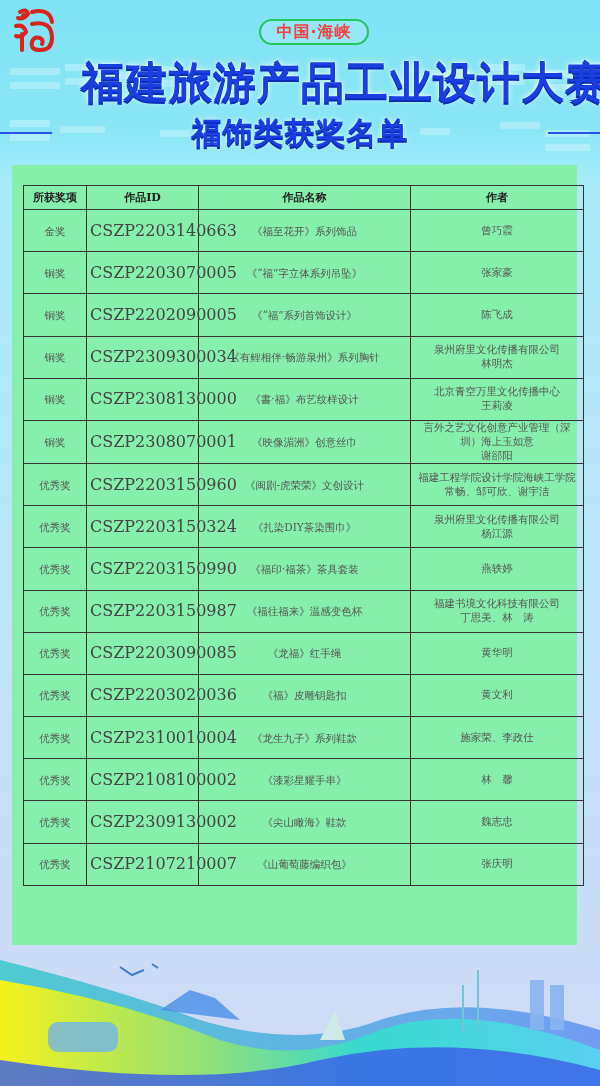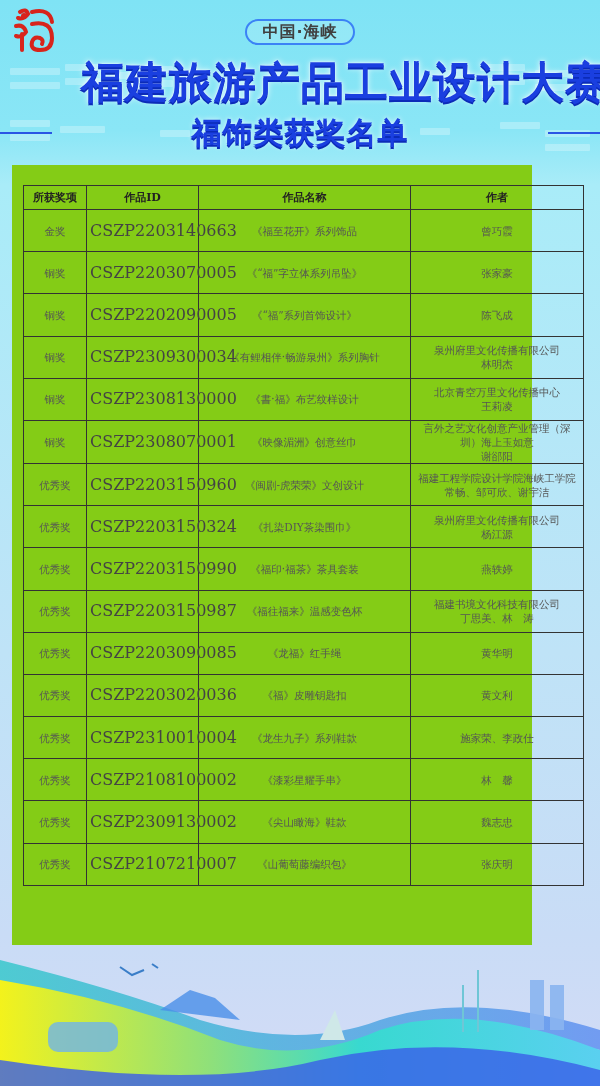--- a/index.html
+++ b/index.html
@@ -9,63 +9,63 @@
     font-family: "DejaVu Sans", "Liberation Sans", sans-serif;
     background: linear-gradient(180deg, #7fe3f5 0%, #8ae6f6 12%, #a9ecf8 17%, #bfe3f7 60%, #c9dcf6 86%, #d3dbf6 100%);
   }
   
   .bg-bars { position: absolute; left: 0; top: 60px; width: 600px; height: 110px; overflow: hidden; }
   .bg-bars span { position: absolute; background: rgba(255,255,255,0.28); height: 7px; border-radius: 1px; }
 
   .logo { position: absolute; left: 10px; top: 4px; width: 48px; height: 50px; }
 
   .badge {
-    position: absolute; left: 245px; top: 19px; width: 110px; height: 26px;
-    border: 2px solid #3b82f6; border-radius: 14px;
-    color: #404040; font-weight: bold; font-size: 16px; line-height: 22px; text-align: center;
+    position: absolute; left: 259px; top: 19px; width: 110px; height: 26px;
+    border: 2px solid #22c55e; border-radius: 14px;
+    color: #ef4444; font-weight: bold; font-size: 16px; line-height: 22px; text-align: center;
     background: rgba(255,255,255,0.15); letter-spacing: 1px;
   }
   .title {
     position: absolute; left: 0; top: 56px; width: 600px; text-align: center;
     font-size: 43px; font-weight: bold; line-height: 52px; letter-spacing: 1px;
     color: #1a3fe0;
     text-shadow: 0 2px 0 #0b2bb8, 0 0 6px rgba(255,255,255,0.9), 0 0 2px #fff;
     margin-left: 45px;
   }
   .subtitle-row {
     position: absolute; left: 0; top: 115px; width: 600px; height: 36px;
     display: flex; align-items: center; justify-content: space-between; gap: 10px;
   }
   .subtitle-row .rule { width: 52px; height: 2px; background: #2a55e4; }
   .subtitle {
     font-size: 30px; font-weight: bold; color: #1a3fe0; letter-spacing: 1px;
     text-shadow: 0 2px 0 #0b2bb8, 0 0 5px rgba(255,255,255,0.9);
   }
 
   .card {
-    position: absolute; left: 12px; top: 165px; width: 520px; height: 780px;
-    background: #84cc16;
+    position: absolute; left: 12px; top: 165px; width: 565px; height: 780px;
+    background: #86efac;
   }
   table.awards {
     position: absolute; left: 11px; top: 20px; width: 560px;
     border-collapse: collapse; table-layout: fixed;
     font-family: "DejaVu Serif", "Liberation Serif", serif;
   }
   table.awards col.c1 { width: 63px; }
   table.awards col.c2 { width: 112px; }
   table.awards col.c3 { width: 212px; }
   table.awards col.c4 { width: 173px; }
   table.awards th, table.awards td {
     border: 1px solid #333; text-align: center; vertical-align: middle;
     color: #555; font-size: 10.5px; line-height: 14px; padding: 0 3px;
   }
   table.awards th { height: 24px; color: #222; font-weight: bold; font-size: 11px; }
   table.awards td { height: 42.2px; }
   table.awards td.id { font-size: 16px; color: #444; letter-spacing: 0; }
-  table.awards td .line { display: block; }
+  table.awards td .line { display: block; font-family: Liberation Serif, serif; }
 
   .scenery { position: absolute; left: 0; top: 950px; width: 600px; height: 136px; }
 </style>
 </head>
 <body>
 
 <div class="bg-bars">
   <span style="left:10px;top:8px;width:50px"></span>
   <span style="left:10px;top:22px;width:50px"></span>
   <span style="left:65px;top:4px;width:35px"></span>

